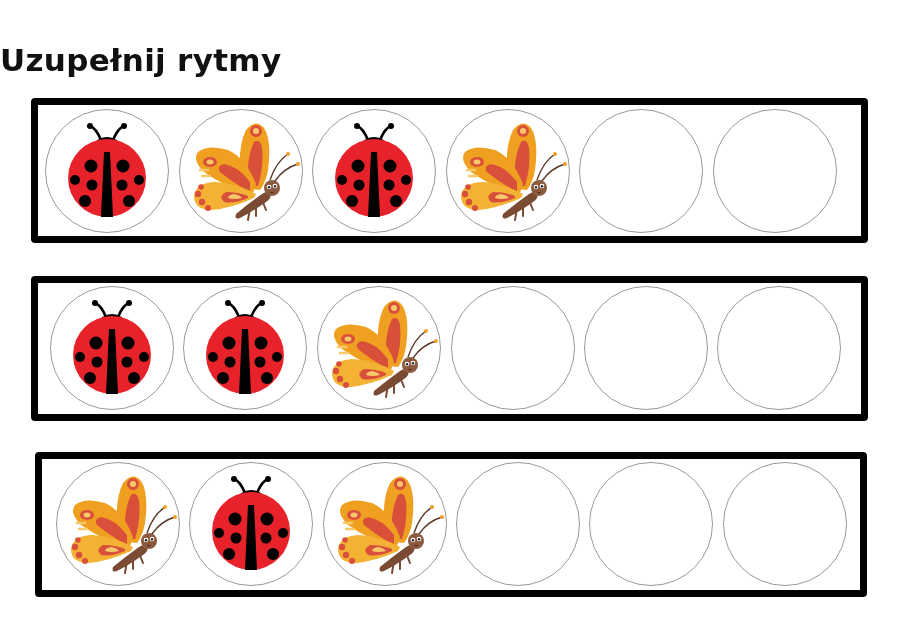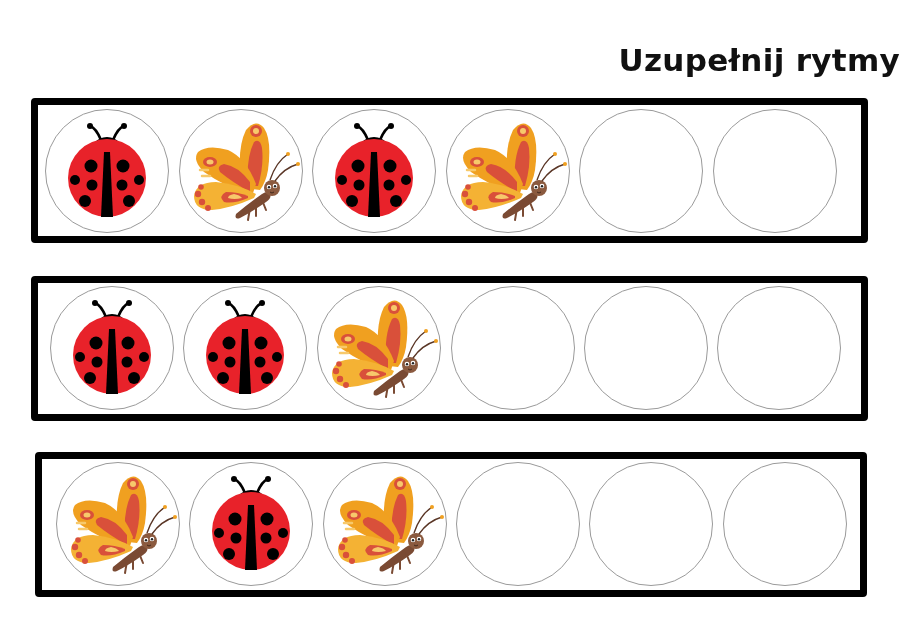--- a/index.html
+++ b/index.html
@@ -1,18 +1,18 @@
 <!DOCTYPE html>
 <html><head>
 <meta charset="utf-8">
 <style>
   html, body { margin: 0; padding: 0; background: #ffffff; }
   body { width: 900px; height: 636px; position: relative; overflow: hidden; font-family: "DejaVu Sans", sans-serif; }
   .title {
-    position: absolute; left: 0; top: 42px; width: 900px; text-align: right;
+    position: absolute; left: 0; top: 42px; width: 900px; text-align: left;
     font-family: "DejaVu Sans", sans-serif; font-weight: bold; font-size: 31px; color: #111111;
     letter-spacing: 0.3px;
   }
   .frame {
     position: absolute; box-sizing: border-box;
     border: 7px solid #000000; border-radius: 4px; background: #ffffff;
   }
   .slot {
     position: absolute; width: 124px; height: 124px; margin-left: -62px; margin-top: -62px;
     border: 1px solid #9a9a9a; border-radius: 50%; box-sizing: border-box; background: #ffffff;

